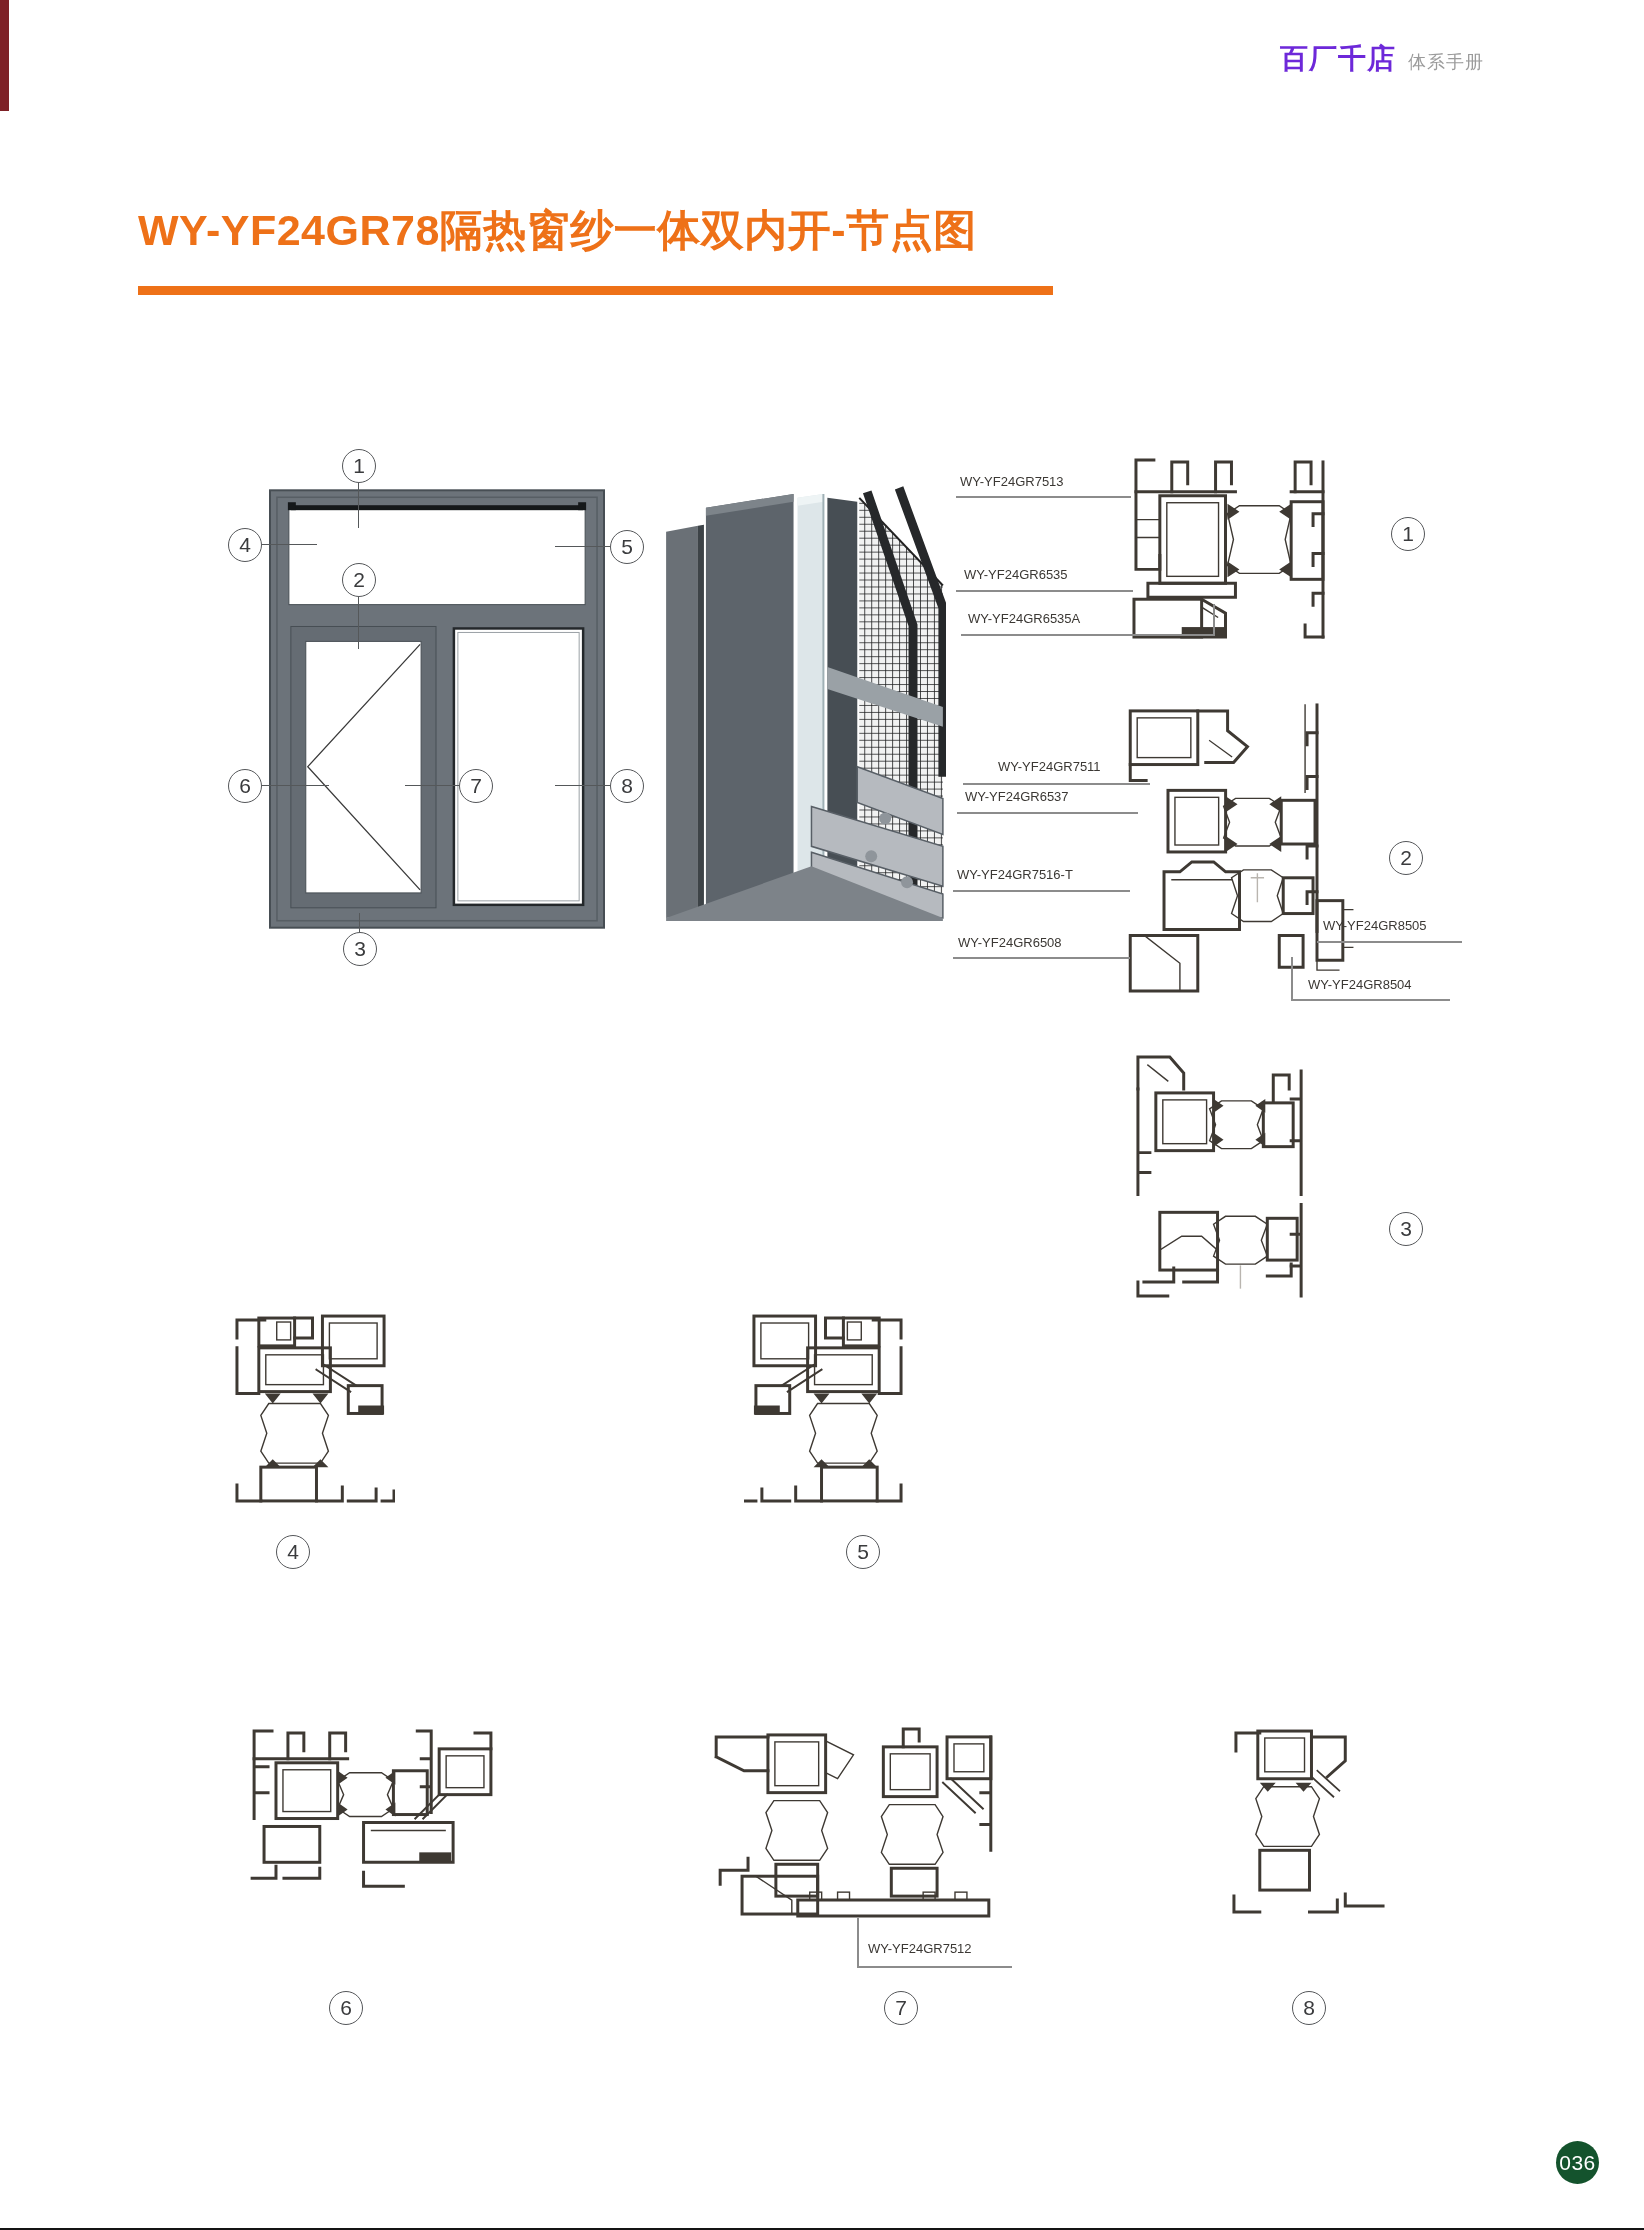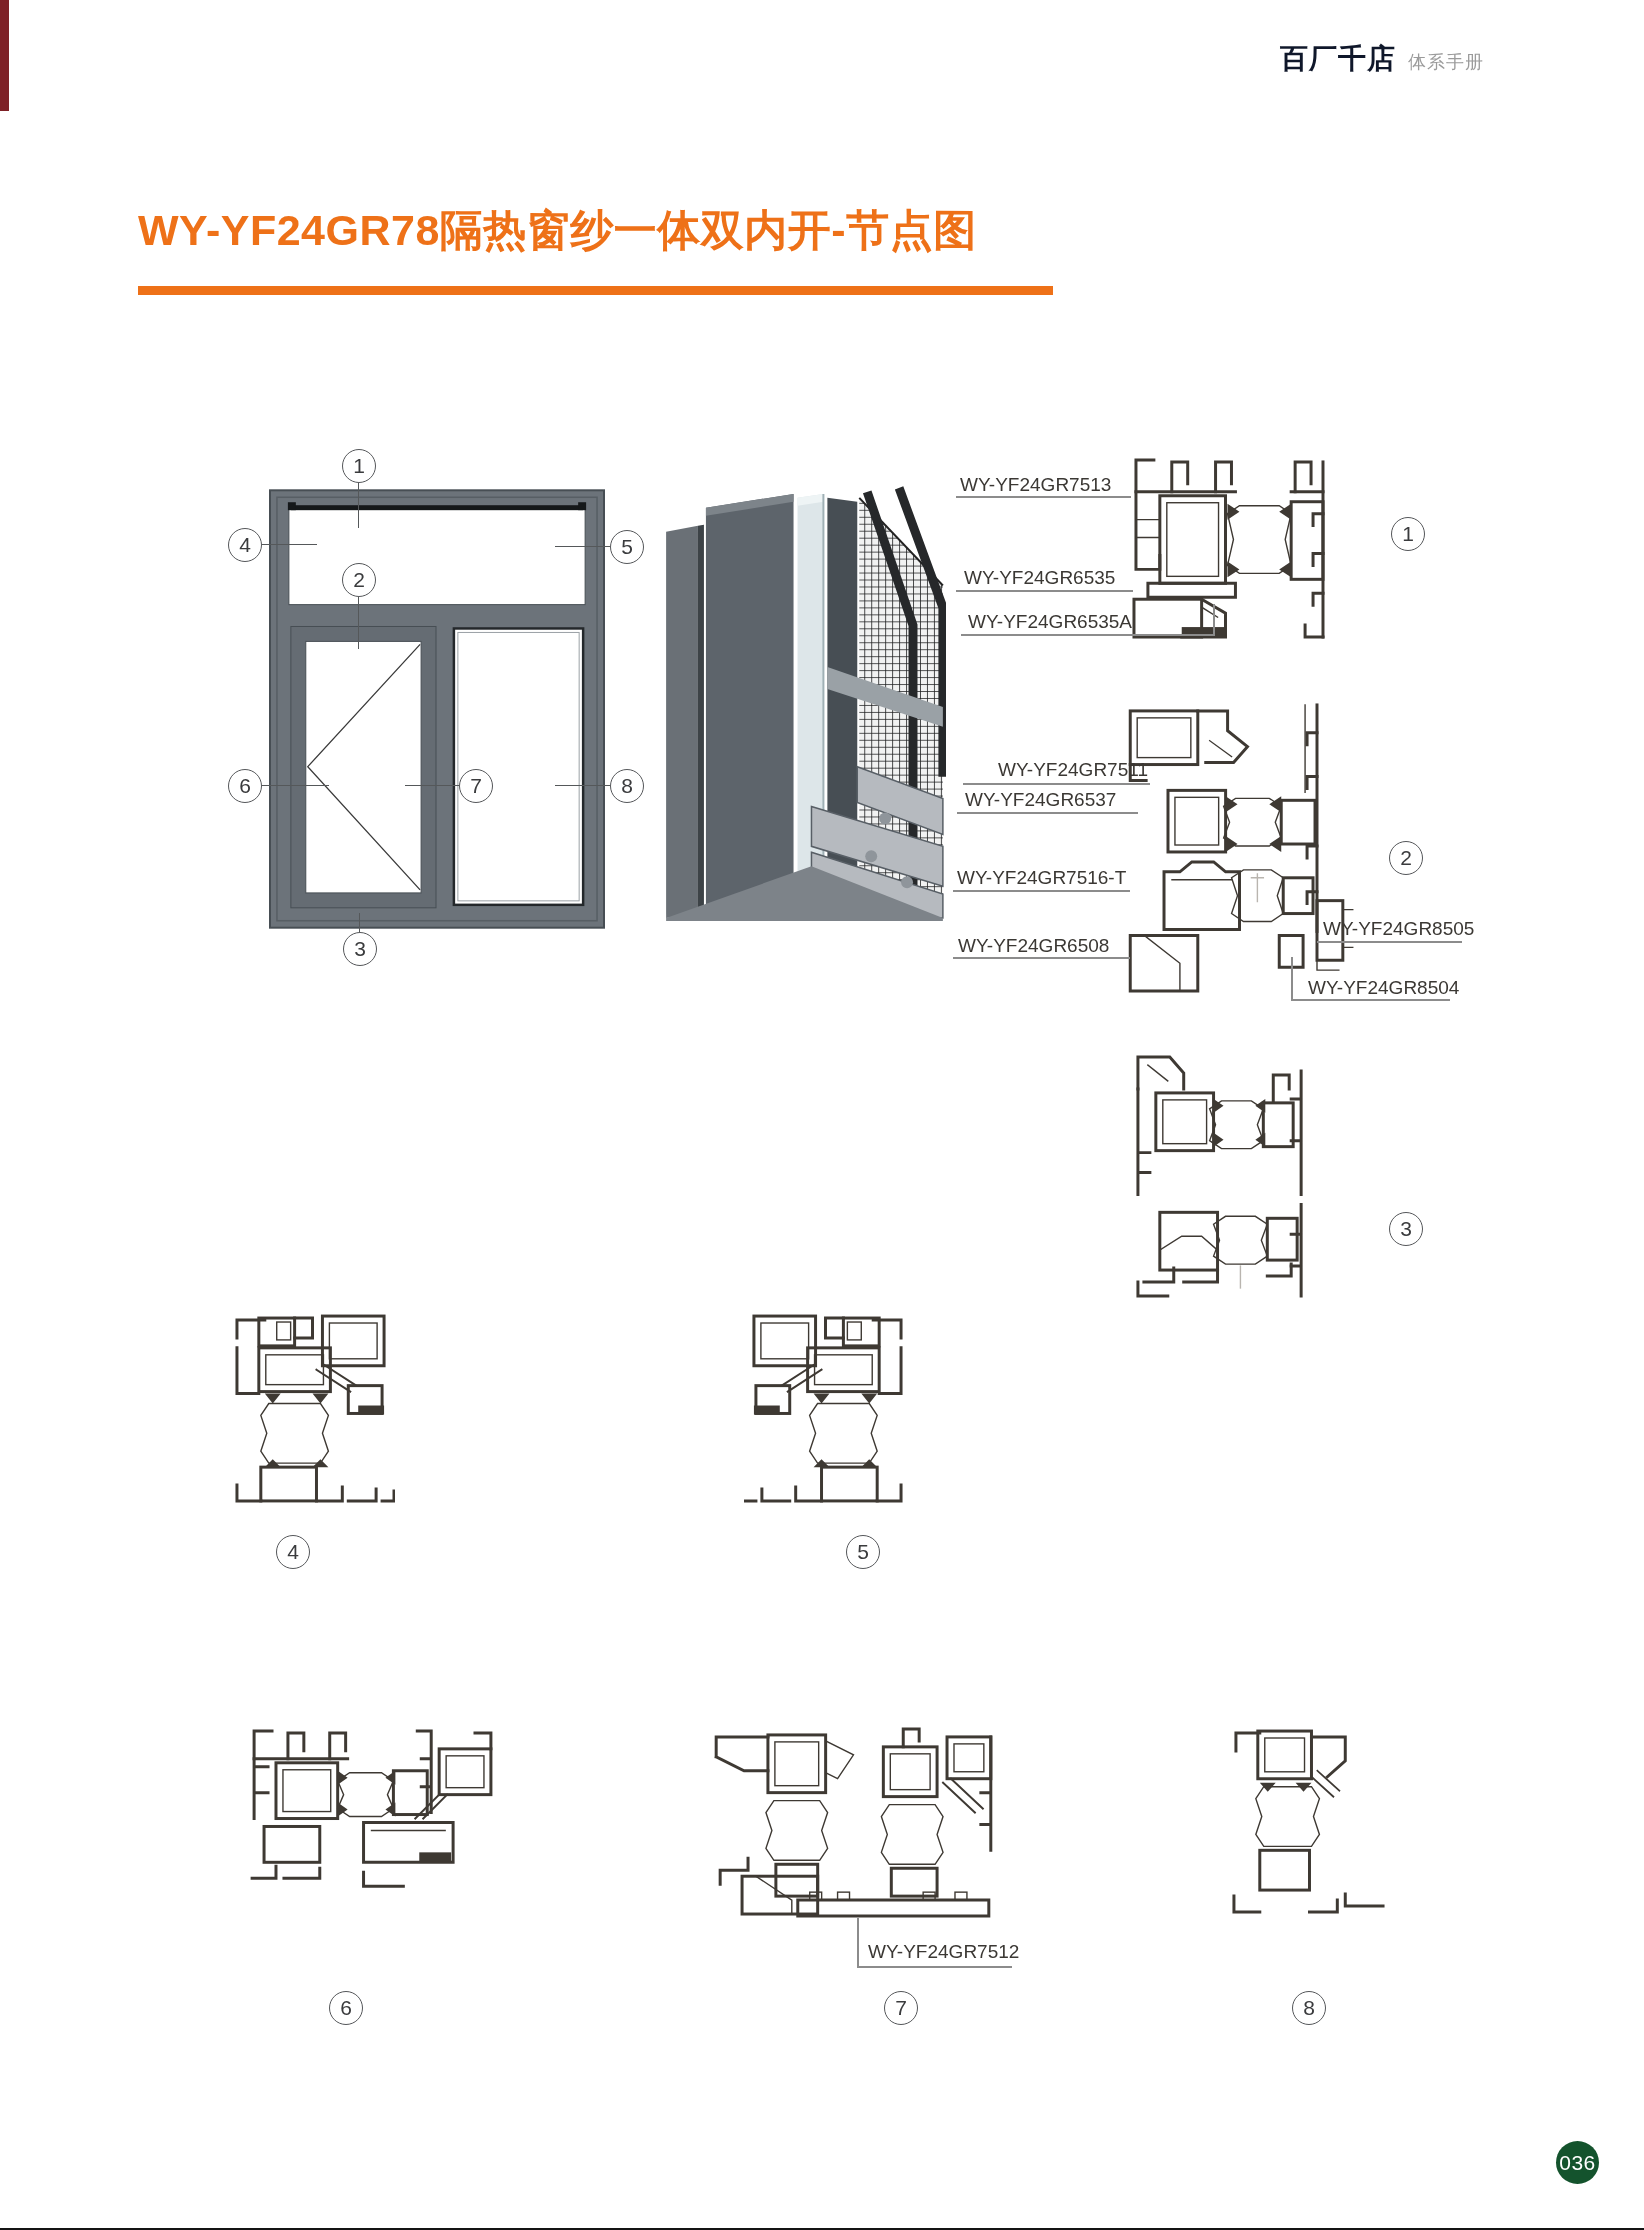--- a/index.html
+++ b/index.html
@@ -1,29 +1,29 @@
 <!DOCTYPE html>
 <html><head>
 <meta charset="utf-8">
 <style>
   html,body{margin:0;padding:0;background:#e8e8e8;}
   .page{position:relative;width:1645px;height:2231px;background:#ffffff;
         font-family:"Liberation Sans", sans-serif;overflow:hidden;margin:0 auto;}
   .abs{position:absolute;}
   .hdr{position:absolute;top:40px;right:161px;display:flex;gap:12px;align-items:baseline;}
-  .brand{font-size:28px;font-weight:bold;color:#0f172a;letter-spacing:1px;}
+  .brand{font-size:28px;font-weight:bold;color:#6d28d9;letter-spacing:1px;}
   .brand-suffix{font-size:18px;color:#9B9B9B;letter-spacing:1px;}
   .title{position:absolute;left:138px;top:202px;font-size:43px;font-weight:bold;color:#EE7118;letter-spacing:0.5px;white-space:nowrap;}
   .title-rule{position:absolute;left:138px;top:286px;width:915px;height:9px;background:#EE7118;}
   .red-tab{position:absolute;left:0;top:0;width:9px;height:111px;background:#7E2127;}
   .bottom-rule{position:absolute;left:0;top:2228px;width:1645px;height:3px;background:#141414;}
   .callout{position:absolute;width:34px;height:34px;border:1.6px solid #55575A;border-radius:50%;
            background:#fff;display:flex;align-items:center;justify-content:center;
            font-size:21px;color:#3A3B3D;box-sizing:border-box;z-index:5;}
-  .plabel{position:absolute;font-size:19px;color:#3B3834;white-space:nowrap;z-index:4;}
+  .plabel{position:absolute;font-size:13px;color:#3B3834;white-space:nowrap;z-index:4;}
   .lh{position:absolute;height:1.5px;background:#8C8C8C;z-index:3;}
   .lv{position:absolute;width:1.5px;background:#8C8C8C;z-index:3;}
   .clh{position:absolute;height:1.3px;background:#55585A;z-index:3;}
   .clv{position:absolute;width:1.3px;background:#55585A;z-index:3;}
   .pagedot{position:absolute;left:1556px;top:2141px;width:43px;height:43px;border-radius:50%;
            background:#14532d;color:#fff;display:flex;align-items:center;justify-content:center;
            font-size:21px;letter-spacing:0.5px;}
   .pf{stroke:#3E3933;stroke-width:3;fill:none;stroke-linecap:square;stroke-linejoin:miter;}
   .pf .thin{stroke-width:1.4;}
   .pf .fill{fill:#3E3933;stroke:none;}

